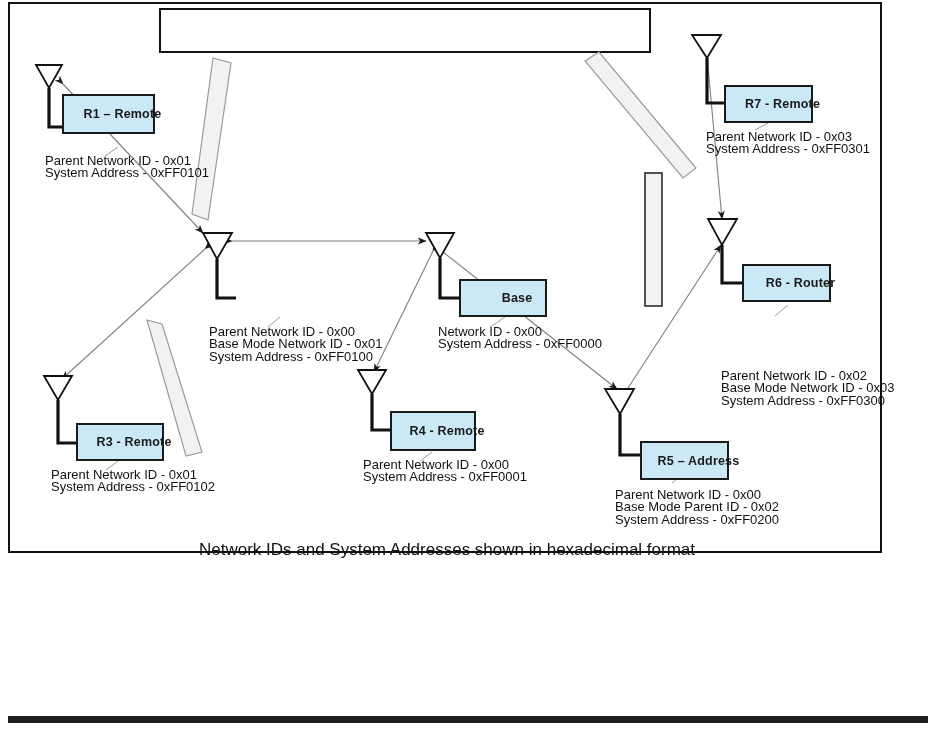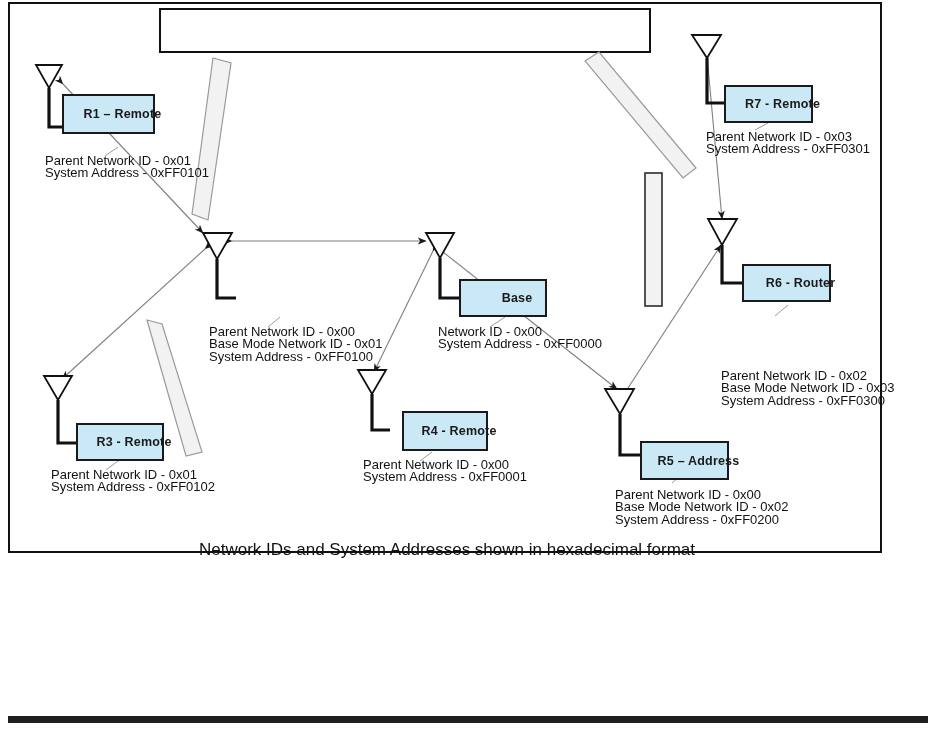--- a/index.html
+++ b/index.html
@@ -138,21 +138,21 @@
       <line x1="768" y1="123" x2="755" y2="130"></line>
     </g>
   </svg>
 
   <div class="node" style="left:62px;top:94px;width:93px;height:40px;">
     <span>R1 – Remote</span>
   </div>
   <div class="node" style="left:76px;top:423px;width:88px;height:38px;">
     <span>R3 - Remote</span>
   </div>
-  <div class="node" style="left:402px;top:411px;width:86px;height:40px;">
+  <div class="node" style="left:390px;top:411px;width:86px;height:40px;">
     <span>R4 - Remote</span>
   </div>
   <div class="node" style="left:640px;top:441px;width:89px;height:39px;">
     <span>R5 – Address</span>
   </div>
   <div class="node" style="left:742px;top:264px;width:89px;height:38px;">
     <span>R6 - Router</span>
   </div>
   <div class="node" style="left:724px;top:85px;width:89px;height:38px;">
     <span>R7 - Remote</span>
@@ -177,21 +177,21 @@
     <div>System Address - 0xFF0102</div>
   </div>
 
   <div class="info" style="left:363px;top:459px;">
     <div>Parent Network ID - 0x00</div>
     <div>System Address - 0xFF0001</div>
   </div>
 
   <div class="info" style="left:615px;top:489px;">
     <div>Parent Network ID - 0x00</div>
-    <div>Base Mode Network ID - 0x02</div>
+    <div>Base Mode Parent ID - 0x02</div>
     <div>System Address - 0xFF0200</div>
   </div>
 
   <div class="info" style="left:721px;top:322px;margin-top:48px;">
     <div>Parent Network ID - 0x02</div>
     <div>Base Mode Network ID - 0x03</div>
     <div>System Address - 0xFF0300</div>
   </div>
 
   <div class="info" style="left:706px;top:131px;">

